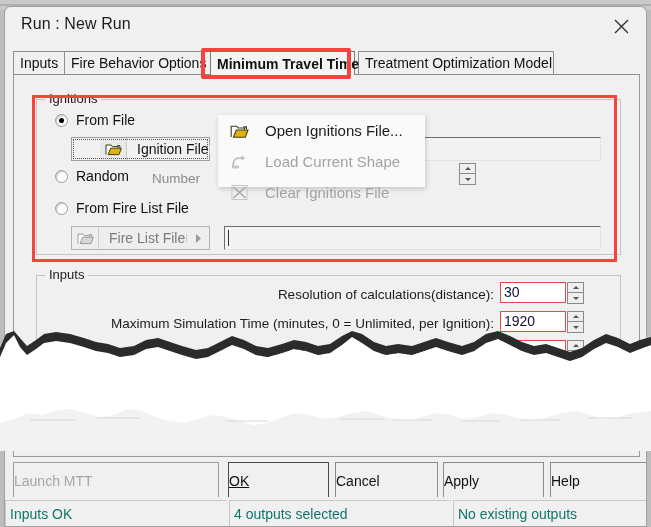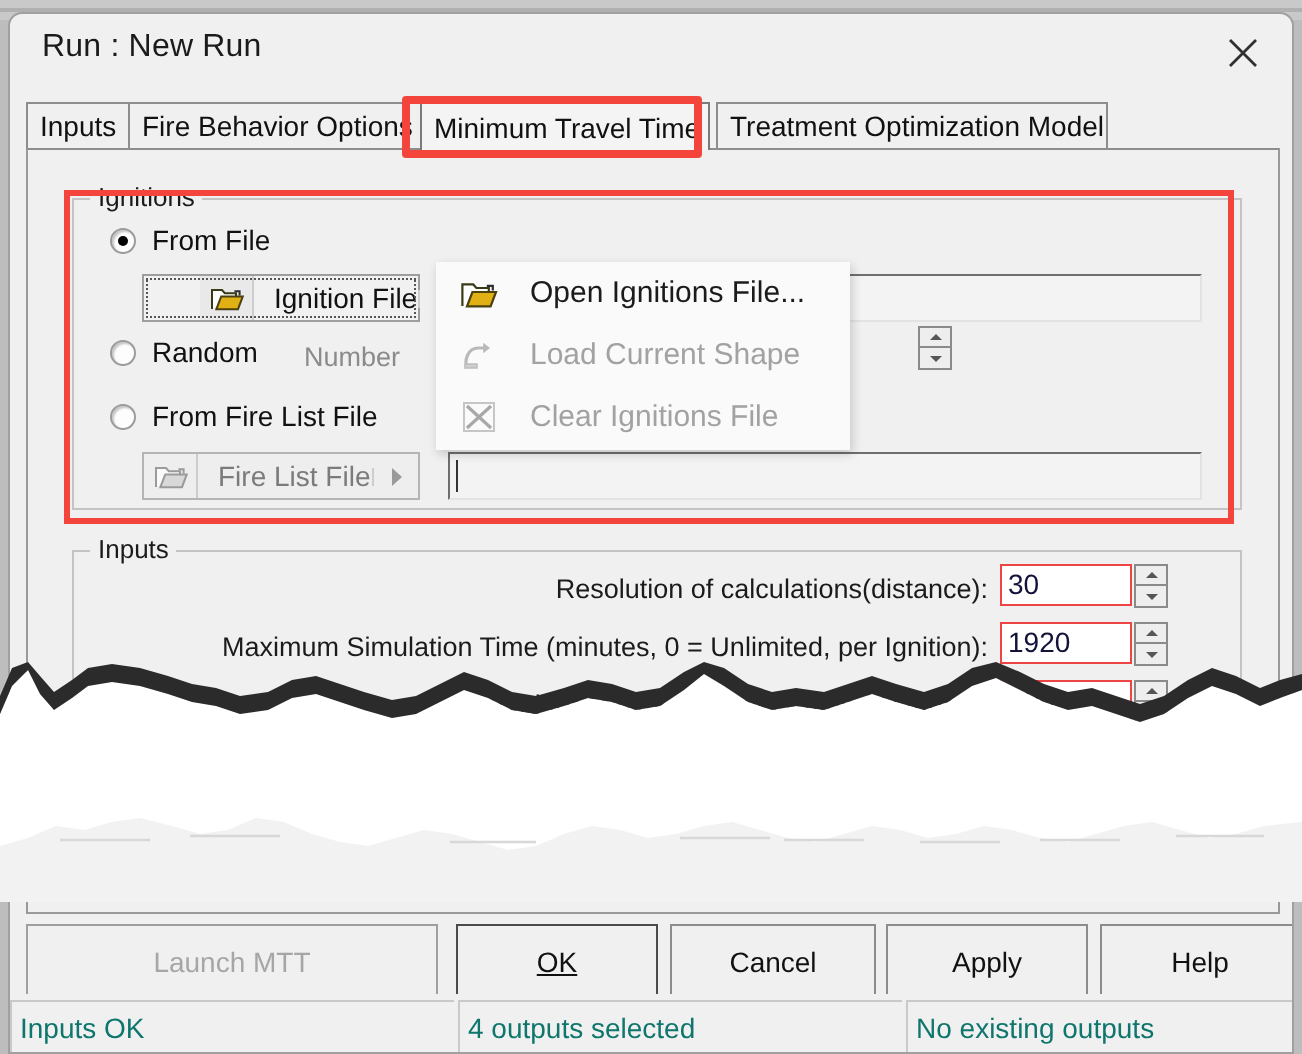--- a/index.html
+++ b/index.html
@@ -119,40 +119,40 @@
   .numbox{
     position:absolute;box-sizing:border-box;background:#fff;
     border:1px solid #ef4444;font-size:14px;color:#12123a;
     padding:1px 0 0 3px;
   }
 
   .lbl{position:absolute;font-size:13.5px;color:#1b1b1b;text-align:right;white-space:nowrap;}
 
   
   .menu{
-    position:absolute;left:213px;top:124px;width:207px;height:94px;
+    position:absolute;left:213px;top:108px;width:207px;height:72px;
     background:#fafafa;box-shadow:1px 2px 5px rgba(0,0,0,.18);z-index:20;
   }
   .menu-item{
     position:relative;height:31px;display:flex;align-items:center;
     font-size:15px;color:#1b1b1b;padding-left:6px;
   }
   .menu-item.dis{color:#a2a2a2;text-align:right;}
   .menu-item .mic{width:30px;height:24px;display:flex;align-items:center;justify-content:center;flex:none;}
   .menu-item .mtx{padding-left:11px;}
 
   
   .occl{position:absolute;left:0;top:331px;width:651px;height:120px;z-index:30;pointer-events:none;}
 
   
   .btnrow{position:absolute;left:8px;top:455px;width:627px;height:30px;}
   .btn{
     position:absolute;top:0;height:37px;box-sizing:border-box;
     border:1px solid #8c8c8c;background:#f0f0f0;
-    display:flex;align-items:center;justify-content:center;
+    display:flex;align-items:center;
     font-size:14px;color:#111;
   }
   .btn.def{border:1px solid #4a4a4a;}
   .btn.dis{color:#a6a6a6;border-color:#9e9e9e;}
 
   
   .status{position:absolute;left:0;top:490px;width:643px;height:31px;background:#f0f0f0;}
   .scell{
     position:absolute;top:3px;height:27px;box-sizing:border-box;
     border-top:1px solid #c9c9c9;border-left:1px solid #c9c9c9;
@@ -178,21 +178,21 @@
       </div>
     </div>
 
     <div class="tabstrip">
       <div class="tab" style="left:0px;width:52px;">
         <span>Inputs</span>
       </div>
       <div class="tab" style="left:51px;width:147px;">
         <span>Fire Behavior Options</span>
       </div>
-      <div class="tab sel" style="left:197px;width:145px;">
+      <div class="tab sel" style="left:197px;width:145px;font-weight:bold;">
         <span>Minimum Travel Time</span>
       </div>
       <div class="tab" style="left:345px;width:196px;">
         <span>Treatment Optimization Model</span>
       </div>
     </div>
 
     <div class="tab-hl" style="left:196px;top:41px;width:150px;height:31px;"></div>
 
     <div class="page">

